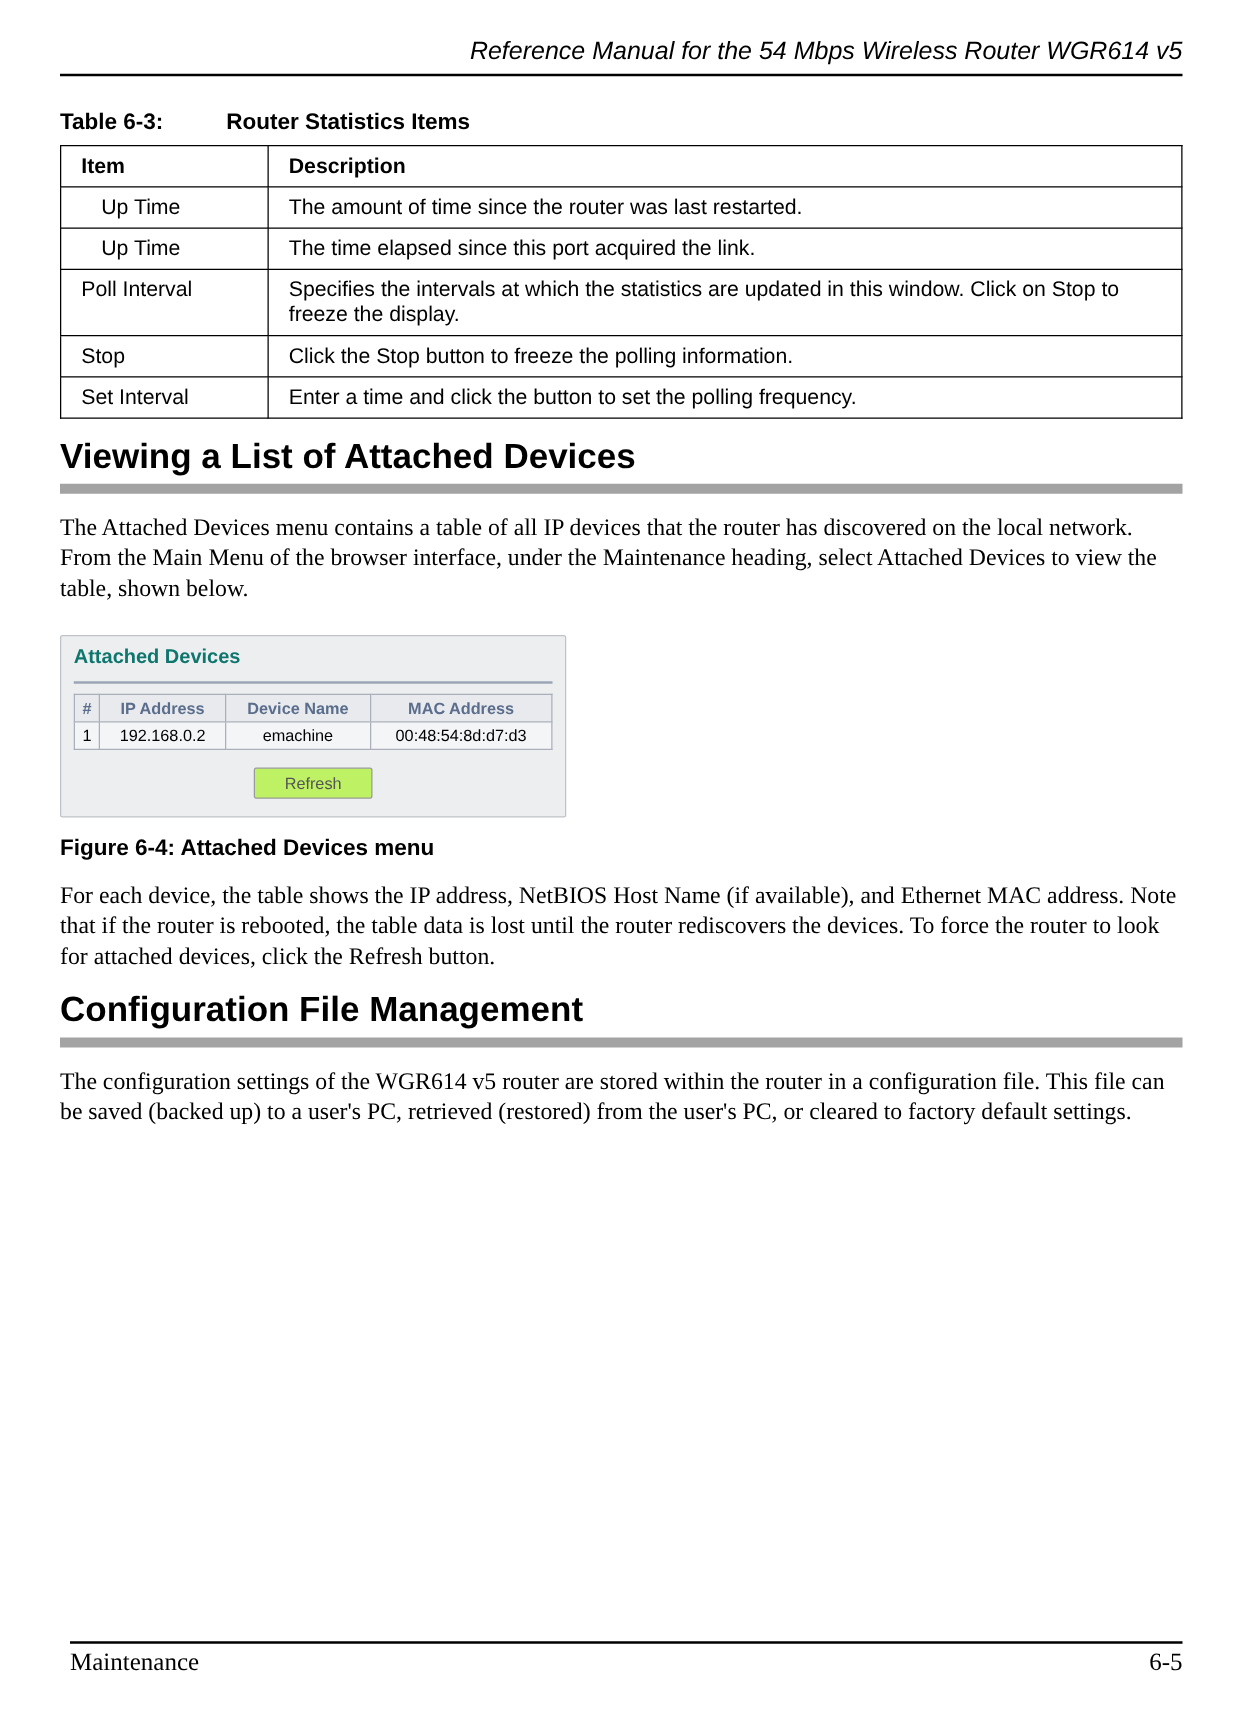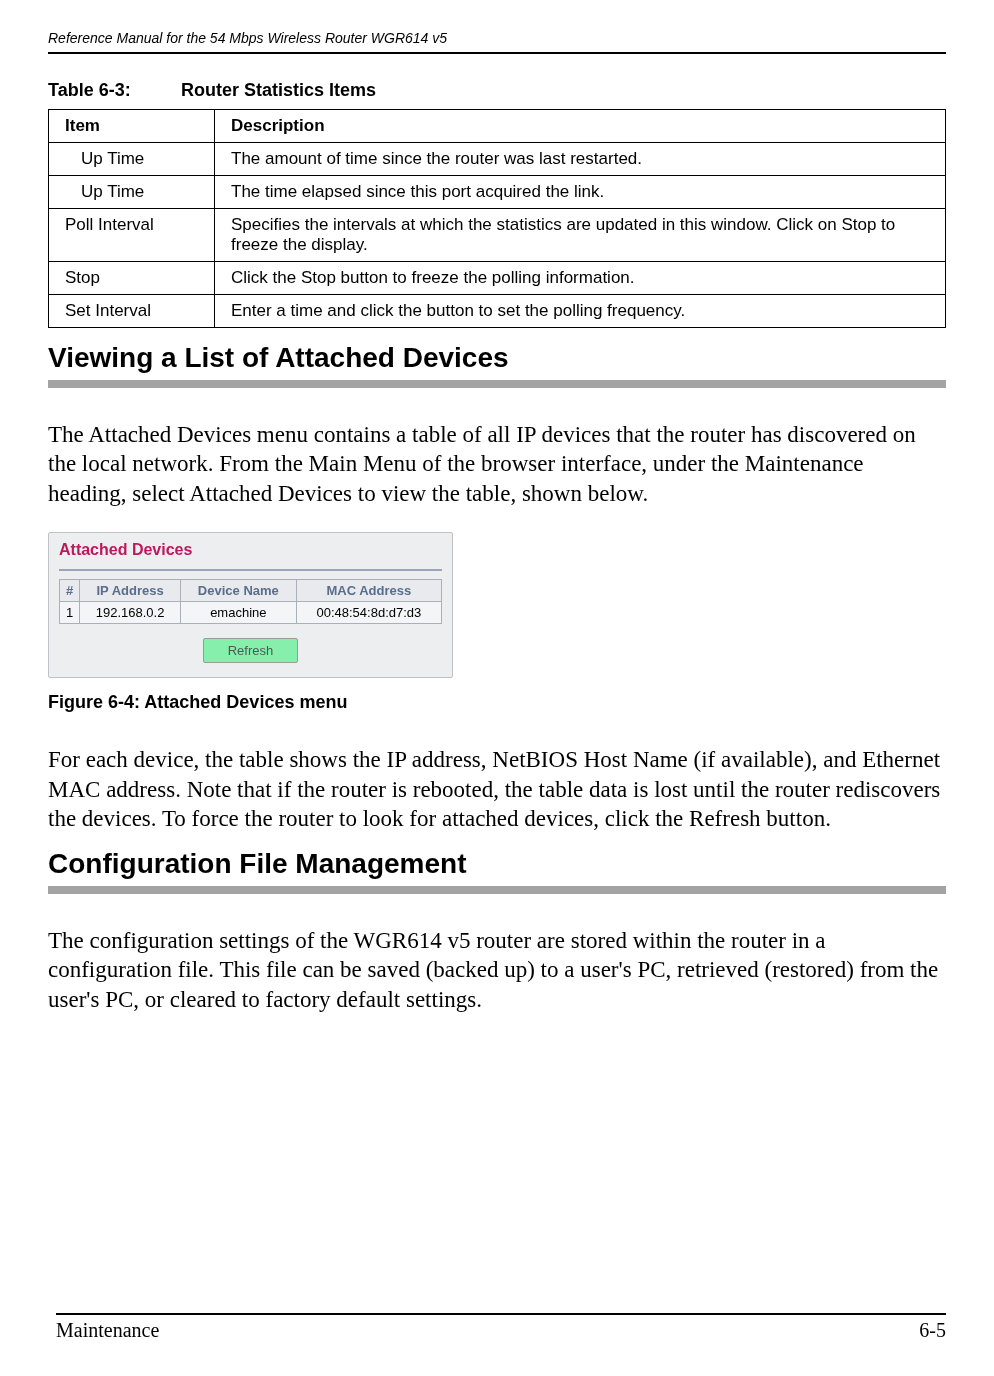--- a/index.html
+++ b/index.html
@@ -6,24 +6,24 @@
     body {
       width: 994px;
       height: 1376px;
       background: #fff;
       font-family: "Times New Roman", Times, serif;
       color: #000;
       position: relative;
       padding: 30px 48px 0 48px;
     }
     .running-header {
-      text-align: left;
+      text-align: right;
       font-style: italic;
       font-family: Arial, Helvetica, sans-serif;
-      font-size: 14px;
+      font-size: 20px;
       padding-bottom: 6px;
       border-bottom: 2px solid #000;
     }
     .table-caption {
       font-family: Arial, Helvetica, sans-serif;
       font-weight: bold;
       font-size: 18px;
       margin-top: 26px;
       margin-bottom: 8px;
     }
@@ -47,34 +47,34 @@
     .no-bottom-border td { border-bottom: none; }
     h2.section {
       font-family: Arial, Helvetica, sans-serif;
       font-weight: bold;
       font-size: 28px;
       margin-top: 14px;
       padding-bottom: 6px;
       border-bottom: 8px solid #a3a3a3;
     }
     p.body {
-      font-size: 23px;
-      margin-top: 32px;
+      font-size: 19px;
+      margin-top: 16px;
       line-height: 1.28;
     }
     .figure-box {
       margin-top: 24px;
       width: 405px;
       background: #eceef0;
       border: 1px solid #bfc2c6;
       border-radius: 2px;
       padding: 8px 10px 14px 10px;
     }
     .figure-title {
-      color: #be185d;
+      color: #0f766e;
       font-family: Arial, Helvetica, sans-serif;
       font-weight: bold;
       font-size: 16px;
       margin-bottom: 10px;
     }
     .figure-hr {
       border: none;
       border-top: 2px solid #9aa6b5;
       margin-bottom: 8px;
     }
@@ -94,21 +94,21 @@
       color: #5a6d8c;
       font-weight: bold;
       background: #e8eaed;
     }
     table.devices .numcol { width: 20px; }
     .refresh-wrap { text-align: center; margin-top: 14px; }
     .refresh-btn {
       font-family: Arial, Helvetica, sans-serif;
       font-size: 13px;
       padding: 4px 24px;
-      background: #86efac;
+      background: #bef264;
       border: 1px solid #9a9a9a;
       border-radius: 2px;
       color: #555;
     }
     .figure-caption {
       font-family: Arial, Helvetica, sans-serif;
       font-weight: bold;
       font-size: 18px;
       margin-top: 14px;
     }

